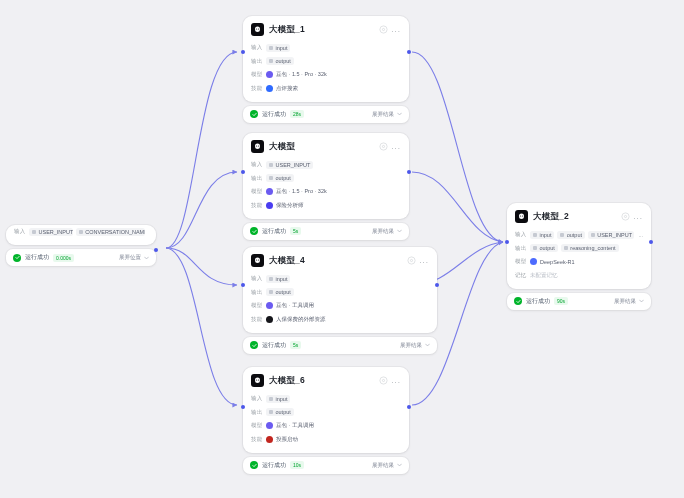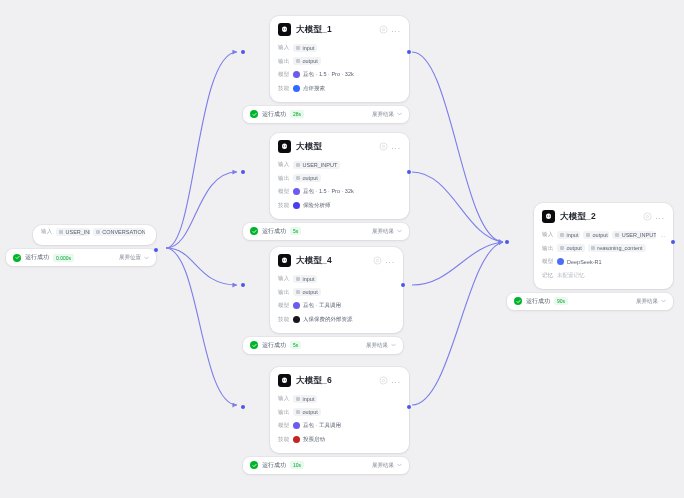--- a/index.html
+++ b/index.html
@@ -10,21 +10,20 @@
     -webkit-font-smoothing:antialiased;
   }
   #canvas{position:relative;width:684px;height:498px;}
   svg.edges{position:absolute;left:0;top:0;width:684px;height:498px;pointer-events:none;}
 
   .node{position:absolute;}
   .node-card{
     background:#ffffff;border-radius:9px;
     box-shadow:0 1px 3px rgba(22,24,35,.08),0 0 0 1px rgba(22,24,35,.04);
     overflow:hidden;
-    margin-left:27px;
   }
   .node-head{display:flex;align-items:center;padding:7px 8px 5px 8px;}
   .node-ico{
     width:13px;height:13px;border-radius:3px;flex:0 0 auto;
     display:flex;align-items:center;justify-content:center;margin-right:5px;
   }
   .node-ico svg{display:block;}
   .node-title{font-size:8.5px;color:#1d2129;font-weight:700;letter-spacing:.2px;}
   .node-sub{font-size:5.5px;color:#8a8f99;margin-left:5px;font-weight:400;transform:scale(.95);}
   .head-sp{flex:1 1 auto;}
@@ -261,21 +260,21 @@
           <span>展开结果</span>
           <svg class="cv" width="5" height="4" viewBox="0 0 8 5">
             <path d="M1 1 L4 4 L7 1" stroke="#7a8090" stroke-width="1" fill="none" stroke-linecap="round"></path>
           </svg>
         </span>
     </div>
     <div class="port" style="left:-2px;top:37px;"></div>
     <div class="port" style="right:-2px;top:37px;"></div>
   </div>
 
-  <div class="node" style="left:243px;top:247px;width:160px;">
+  <div class="node" style="left:243px;top:247px;width:194px;">
     <div class="node-card">
       <div class="node-head">
         <div class="node-ico" style="background:#0b0b0f;">
           <svg width="9" height="9" viewBox="0 0 12 12">
               <path d="M6 2.1c1.9 0 3.2 1.1 3.2 2.6v2.1c0 1.5-1.3 2.6-3.2 2.6S2.8 8.3 2.8 6.8V4.7C2.8 3.2 4.1 2.1 6 2.1z" fill="#fff"></path>
               <circle cx="4.8" cy="5.4" r=".7" fill="#0b0b0f"></circle>
               <circle cx="7.2" cy="5.4" r=".7" fill="#0b0b0f"></circle>
             </svg>
         </div>
         <span class="node-title">大模型_4</span>
@@ -399,21 +398,21 @@
           <span>展开结果</span>
           <svg class="cv" width="5" height="4" viewBox="0 0 8 5">
             <path d="M1 1 L4 4 L7 1" stroke="#7a8090" stroke-width="1" fill="none" stroke-linecap="round"></path>
           </svg>
         </span>
     </div>
     <div class="port" style="left:-2px;top:38px;"></div>
     <div class="port" style="right:-2px;top:38px;"></div>
   </div>
 
-  <div class="node" style="left:507px;top:203px;width:166px;">
+  <div class="node" style="left:507px;top:203px;width:144px;">
     <div class="node-card">
       <div class="node-head">
         <div class="node-ico" style="background:#0b0b0f;">
           <svg width="9" height="9" viewBox="0 0 12 12">
               <path d="M6 2.1c1.9 0 3.2 1.1 3.2 2.6v2.1c0 1.5-1.3 2.6-3.2 2.6S2.8 8.3 2.8 6.8V4.7C2.8 3.2 4.1 2.1 6 2.1z" fill="#fff"></path>
               <circle cx="4.8" cy="5.4" r=".7" fill="#0b0b0f"></circle>
               <circle cx="7.2" cy="5.4" r=".7" fill="#0b0b0f"></circle>
             </svg>
         </div>
         <span class="node-title">大模型_2</span>

